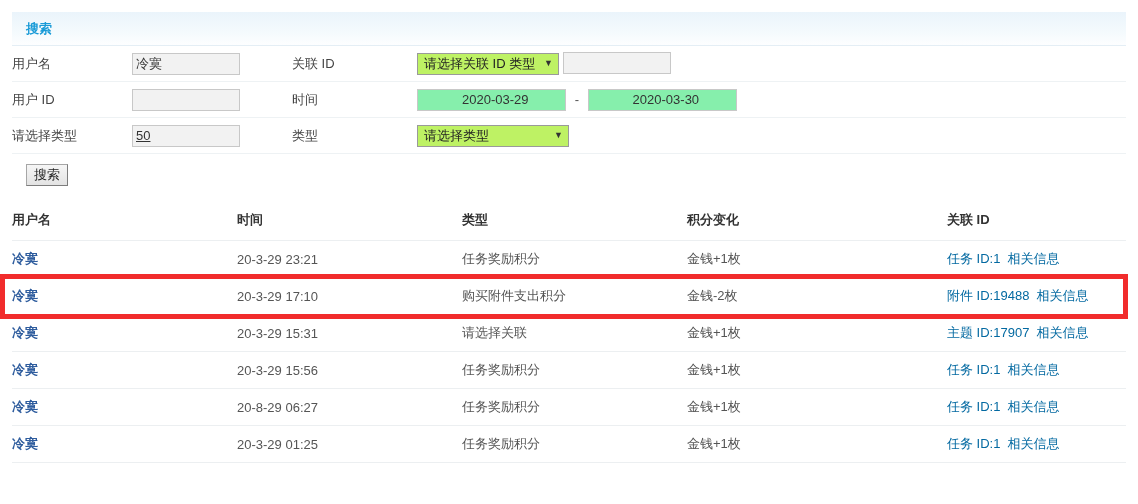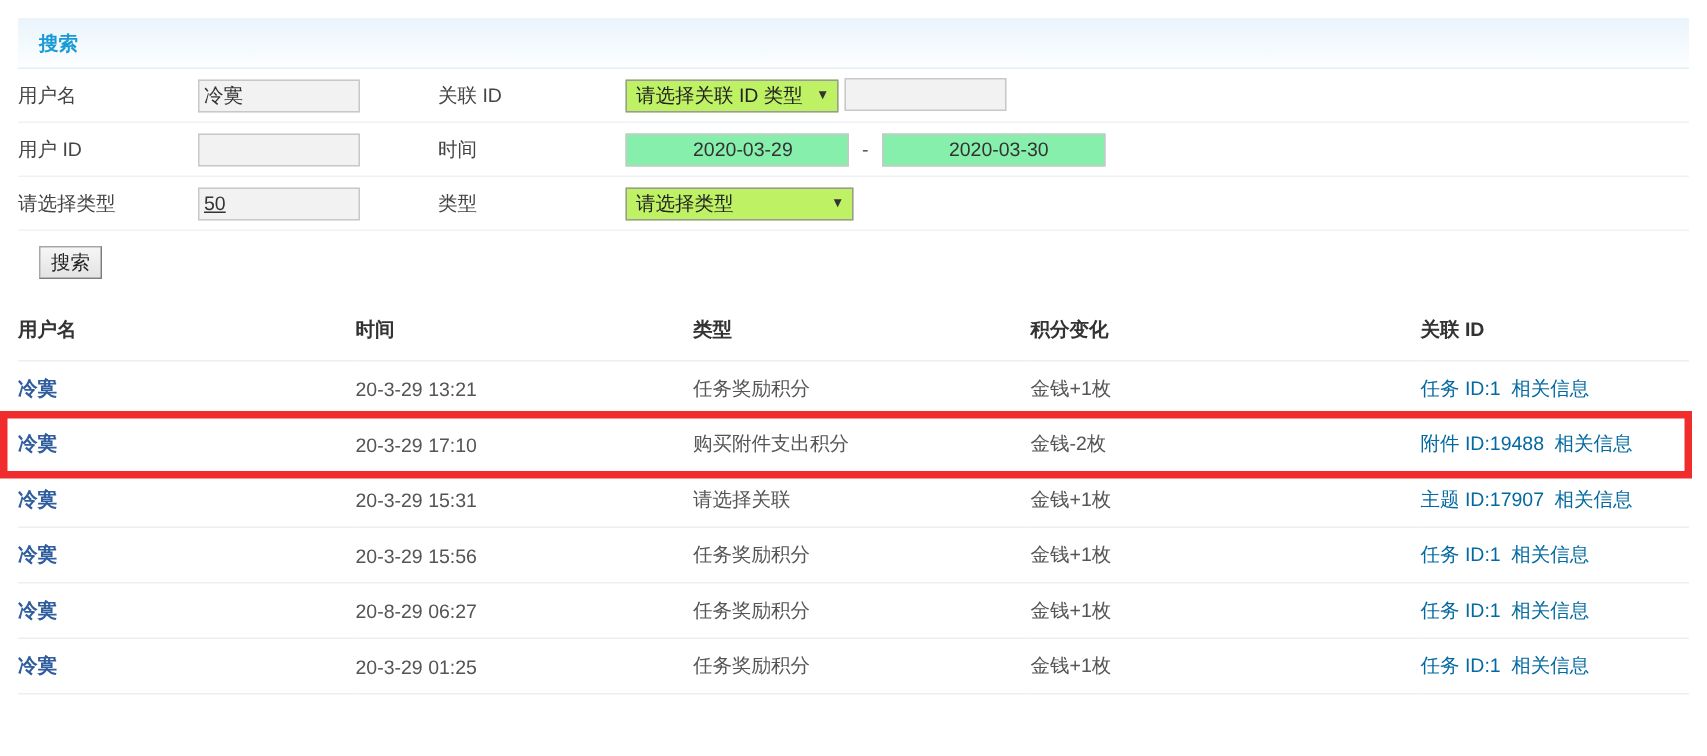--- a/index.html
+++ b/index.html
@@ -231,21 +231,21 @@
           <th class="h-user">用户名</th>
           <th>时间</th>
           <th>类型</th>
           <th>积分变化</th>
           <th>关联 ID</th>
         </tr>
       </thead>
       <tbody>
           <tr>
             <td class="d-user"><a class="uname">冷寞</a></td>
-            <td>20-3-29 13:21</td>
+            <td>20-3-29 23:21</td>
             <td>任务奖励积分</td>
             <td>金钱+1枚</td>
             <td class="rel-cell"><a class="link">任务 ID:1</a><span class="gap"></span><a class="link">相关信息</a></td>
           </tr>
           <tr>
             <td class="d-user"><a class="uname">冷寞</a></td>
             <td>20-3-29 17:10</td>
             <td>购买附件支出积分</td>
             <td>金钱-2枚</td>
             <td class="rel-cell"><a class="link">附件 ID:19488</a><span class="gap"></span><a class="link">相关信息</a></td>

